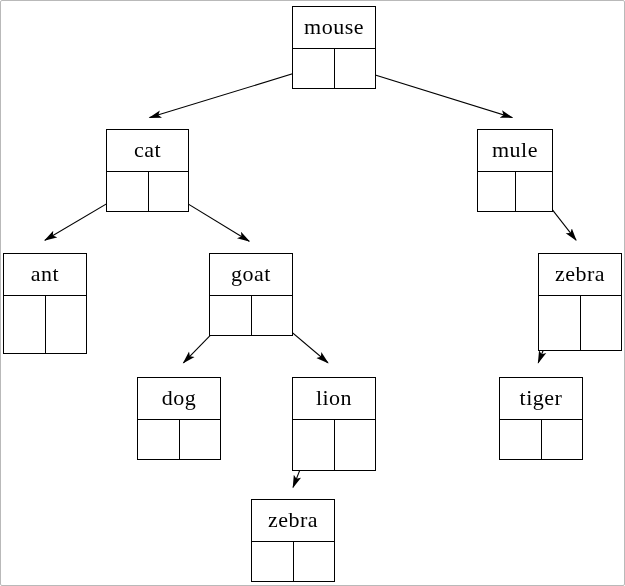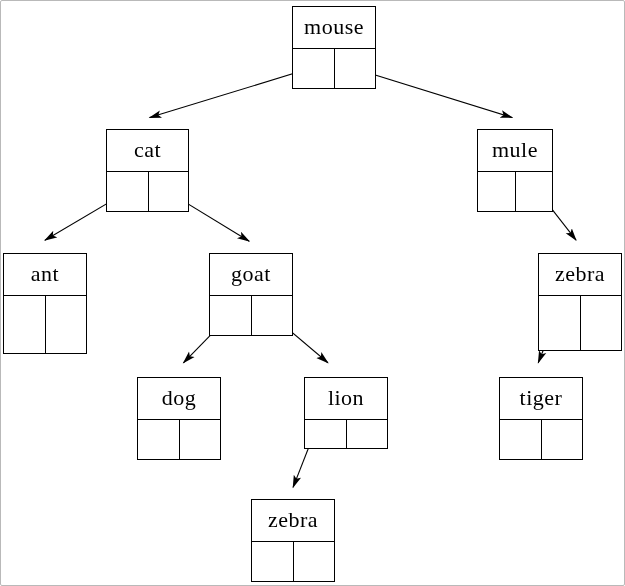--- a/index.html
+++ b/index.html
@@ -116,21 +116,21 @@
         <div class="cell right"></div>
       </div>
     </div>
     <div class="node" style="left: 136px; top: 376px; width: 84px; height: 83px;">
       <div class="label">dog</div>
       <div class="ptrs">
         <div class="cell"></div>
         <div class="cell right"></div>
       </div>
     </div>
-    <div class="node" style="left: 303px; top: 376px; width: 84px; height: 72px; text-align: right;">
+    <div class="node" style="left: 291px; top: 376px; width: 84px; height: 94px; text-align: right;">
       <div class="label">lion</div>
       <div class="ptrs">
         <div class="cell"></div>
         <div class="cell right"></div>
       </div>
     </div>
     <div class="node" style="left: 498px; top: 376px; width: 84px; height: 83px;">
       <div class="label">tiger</div>
       <div class="ptrs">
         <div class="cell"></div>

